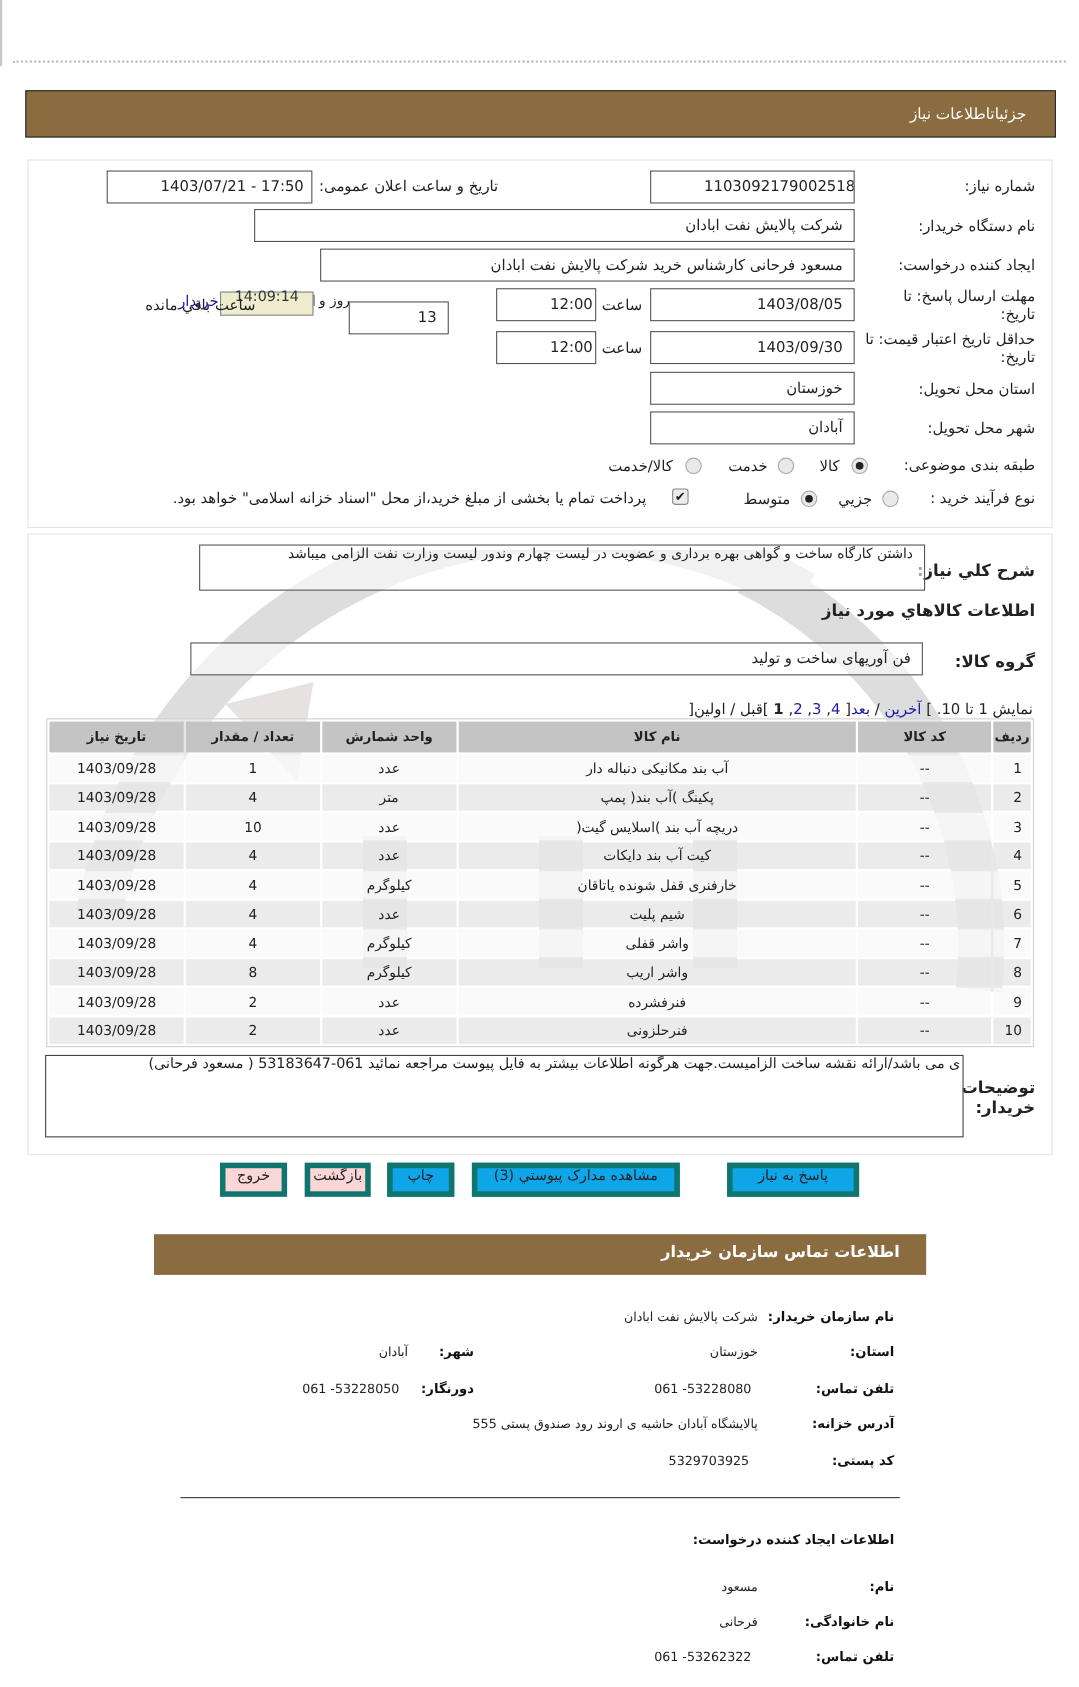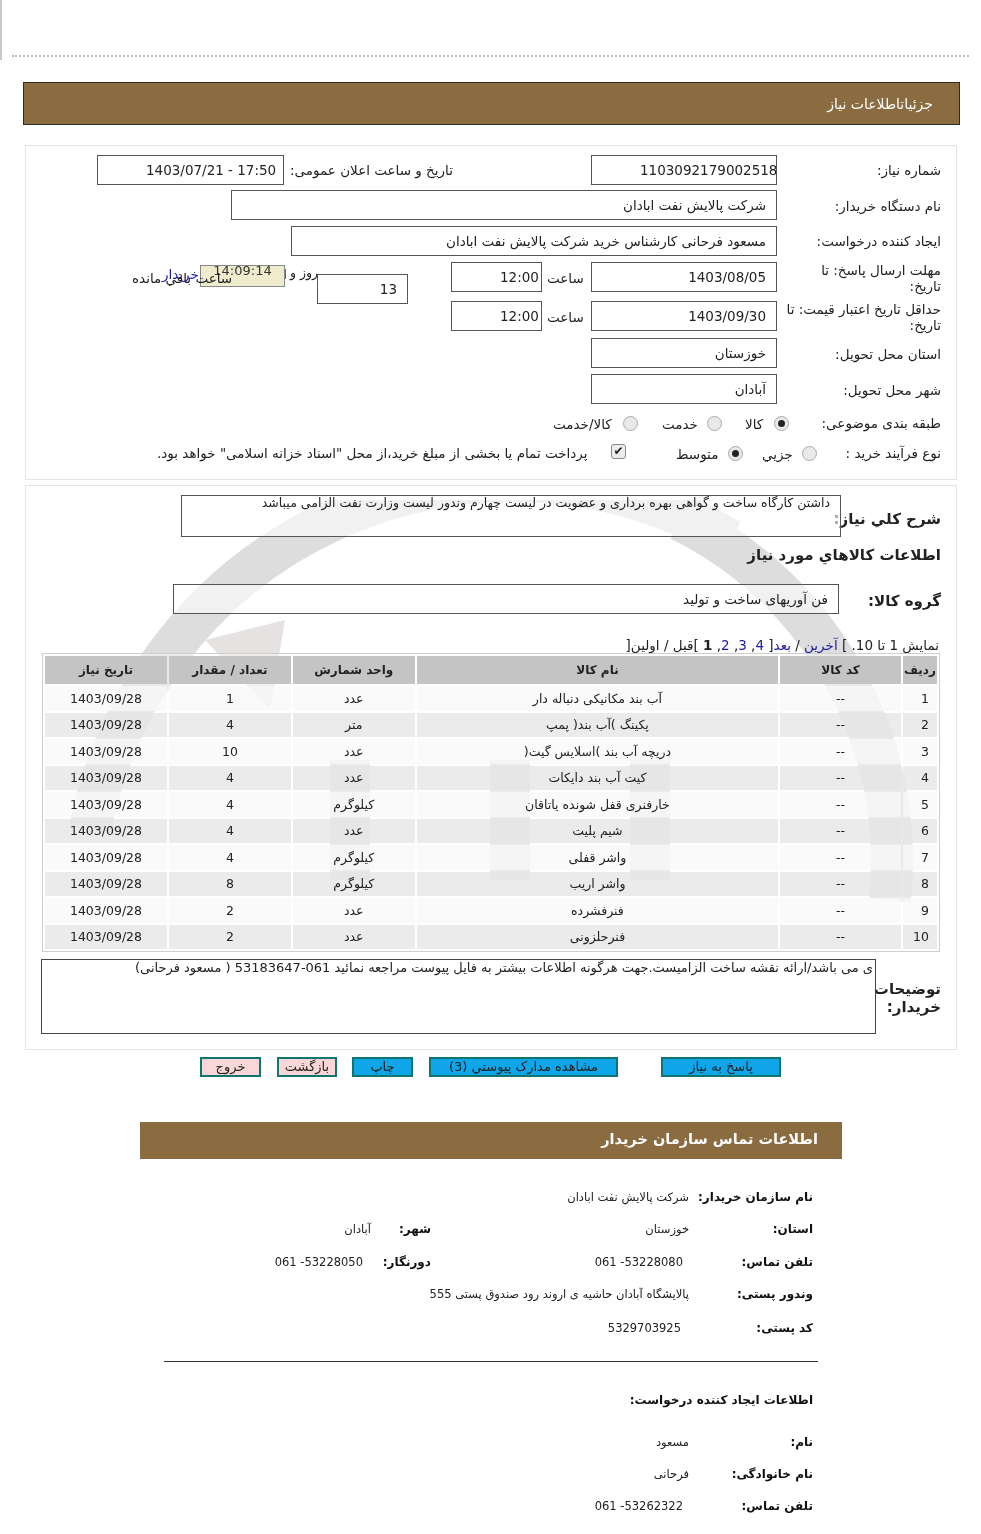--- a/index.html
+++ b/index.html
@@ -36,21 +36,21 @@
   .bold-lbl { position: absolute; direction: rtl; font-weight: bold; font-size: 15px; color: #222; white-space: nowrap; }
   .watermark { position: absolute; left: 30px; top: 500px; width: 920px; height: 560px; pointer-events: none; opacity: 0.33; }
   .pager { position: absolute; right: 42px; top: 637px; direction: rtl; font-size: 13.5px; white-space: nowrap; }
   table.items { position: absolute; left: 42px; top: 653px; width: 898px; border-collapse: separate; border-spacing: 2px; border: 1px solid #cfcfcf; direction: rtl; background: rgba(255,255,255,0.35); }
   table.items th { background: #c4c4c4; height: 28px; font-size: 12px; font-weight: bold; color: #222; }
   table.items td { height: 24.5px; text-align: center; font-size: 12.5px; color: #222; }
   table.items tr.odd td { background: rgba(248,248,248,0.75); }
   table.items tr.even td { background: rgba(228,228,228,0.75); }
   table.items td.num { text-align: right; padding-right: 8px; }
   .notes-box { position: absolute; left: 41px; top: 959px; width: 835px; height: 75px; border: 1px solid #444; background: rgba(255,255,255,0.6); direction: rtl; font-size: 13px; white-space: nowrap; overflow: hidden; padding: 0 2px; }
-  .btn { position: absolute; top: 1057px; height: 20px; border: 2px solid #0f766e; font-size: 13px; text-align: center; line-height: 16px; direction: rtl; cursor: pointer; overflow: hidden; }
+  .btn { position: absolute; top: 1057px; height: 31px; border: 5px solid #0f766e; font-size: 13px; text-align: center; line-height: 16px; direction: rtl; cursor: pointer; overflow: hidden; }
   .btn.green { background: #0ea5e9; }
   .btn.red { background: #fbd6d6; }
   .contact-header { position: absolute; left: 140px; top: 1122px; width: 702px; height: 37px; background: #8b6b40; color: #fff; direction: rtl; font-weight: bold; font-size: 14.5px; padding: 9px 24px 0 0; text-align: right; }
   .c-lbl { position: absolute; direction: rtl; font-weight: bold; font-size: 12px; color: #111; white-space: nowrap; }
   .c-val { position: absolute; direction: rtl; font-size: 11.5px; color: #222; white-space: nowrap; }
   .c-rule { position: absolute; left: 164px; top: 1361px; width: 654px; border-top: 1px solid #333; }
 </style>
 </head>
 <body>
 
@@ -246,21 +246,21 @@
 <div class="c-lbl" style="right:168px;top:1222px;">استان:</div>
 <div class="c-val" style="right:292px;top:1222px;">خوزستان</div>
 <div class="c-lbl" style="right:550px;top:1222px;">شهر:</div>
 <div class="c-val" style="right:610px;top:1222px;">آبادان</div>
 
 <div class="c-lbl" style="right:168px;top:1255px;">تلفن تماس:</div>
 <div class="c-val" style="right:298px;top:1255px;direction:ltr;">061 -53228080</div>
 <div class="c-lbl" style="right:550px;top:1255px;">دورنگار:</div>
 <div class="c-val" style="right:618px;top:1255px;direction:ltr;">061 -53228050</div>
 
-<div class="c-lbl" style="right:168px;top:1287px;">وندور پستی:</div>
+<div class="c-lbl" style="right:168px;top:1287px;">آدرس خزانه:</div>
 <div class="c-val" style="right:292px;top:1287px;">پالایشگاه آبادان حاشیه ی اروند رود صندوق پستی  555</div>
 
 <div class="c-lbl" style="right:168px;top:1321px;">کد پستی:</div>
 <div class="c-val" style="right:300px;top:1321px;">5329703925</div>
 
 <div class="c-rule"></div>
 
 <div class="c-lbl" style="right:168px;top:1393px;">اطلاعات ایجاد کننده درخواست:</div>
 
 <div class="c-lbl" style="right:168px;top:1435px;">نام:</div>

